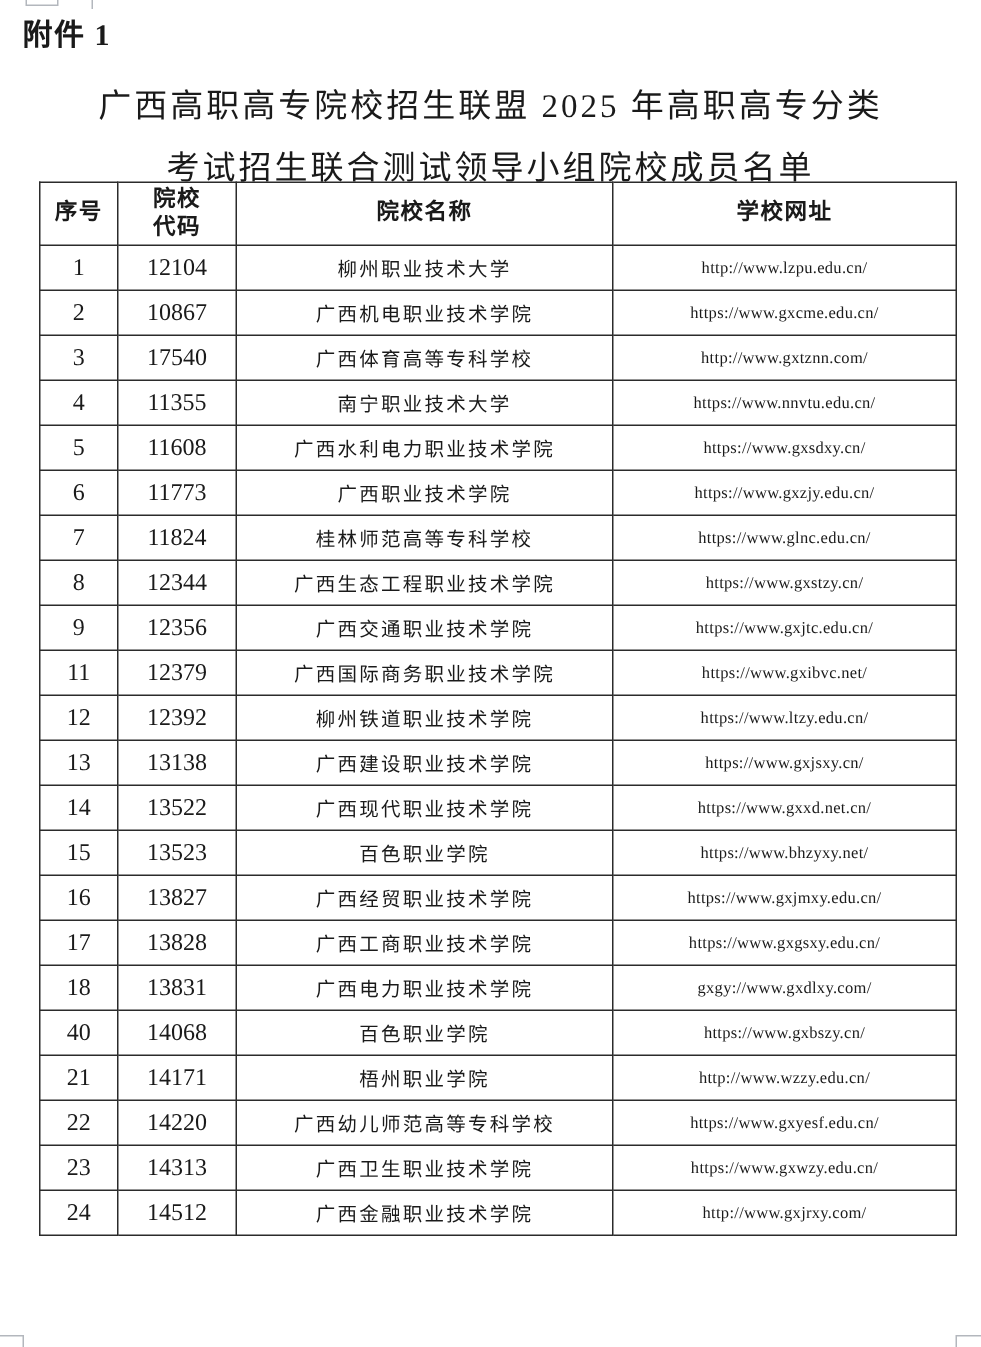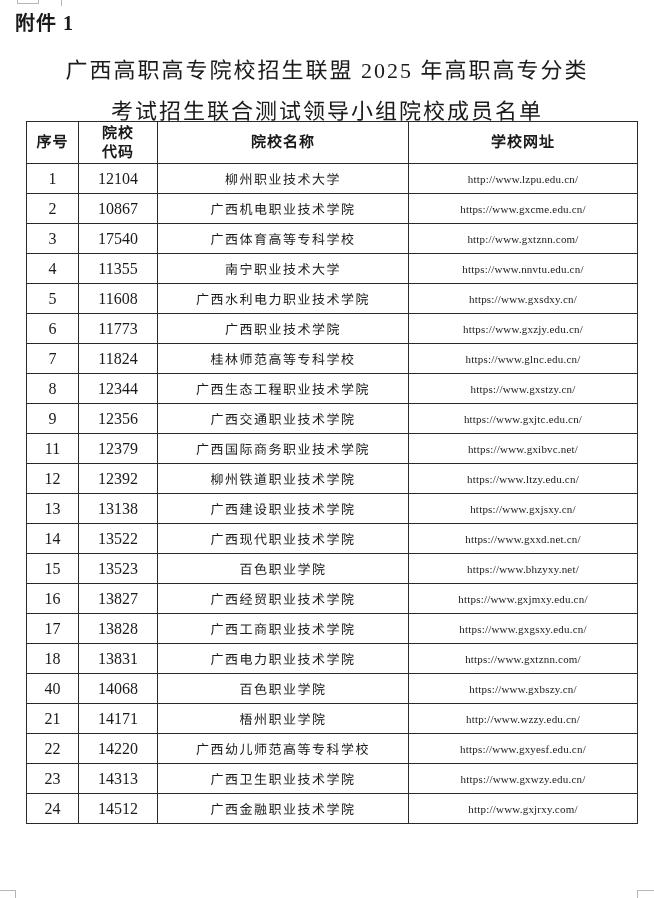--- a/index.html
+++ b/index.html
@@ -197,21 +197,21 @@
     <td class="cell-no">17</td>
     <td class="cell-code">13828</td>
     <td class="cell-name">广西工商职业技术学院</td>
     <td class="cell-url">https://www.gxgsxy.edu.cn/</td>
   </tr>
 
   <tr>
     <td class="cell-no">18</td>
     <td class="cell-code">13831</td>
     <td class="cell-name">广西电力职业技术学院</td>
-    <td class="cell-url">https://www.gxtznn.com/</td>
+    <td class="cell-url">gxgy://www.gxdlxy.com/</td>
   </tr>
 
 
   <tr>
     <td class="cell-no">40</td>
     <td class="cell-code">14068</td>
     <td class="cell-name">百色职业学院</td>
     <td class="cell-url">https://www.gxbszy.cn/</td>
   </tr>
 

